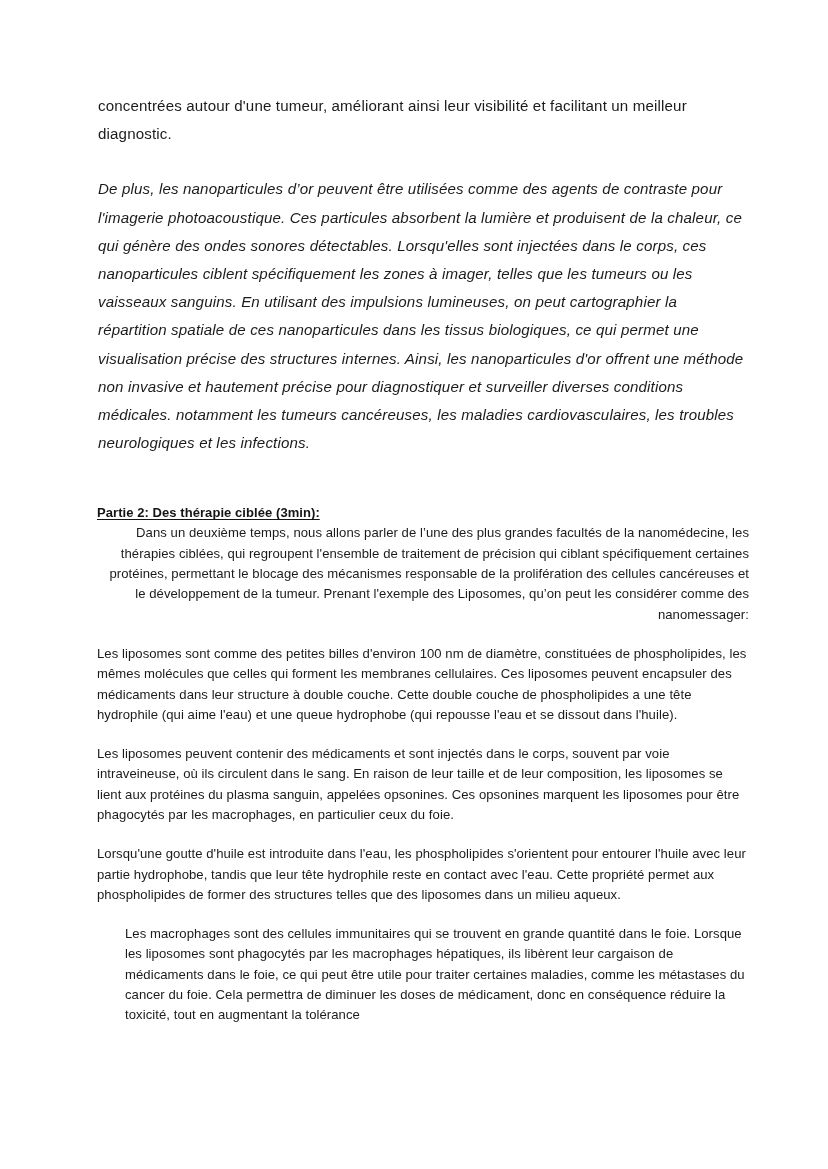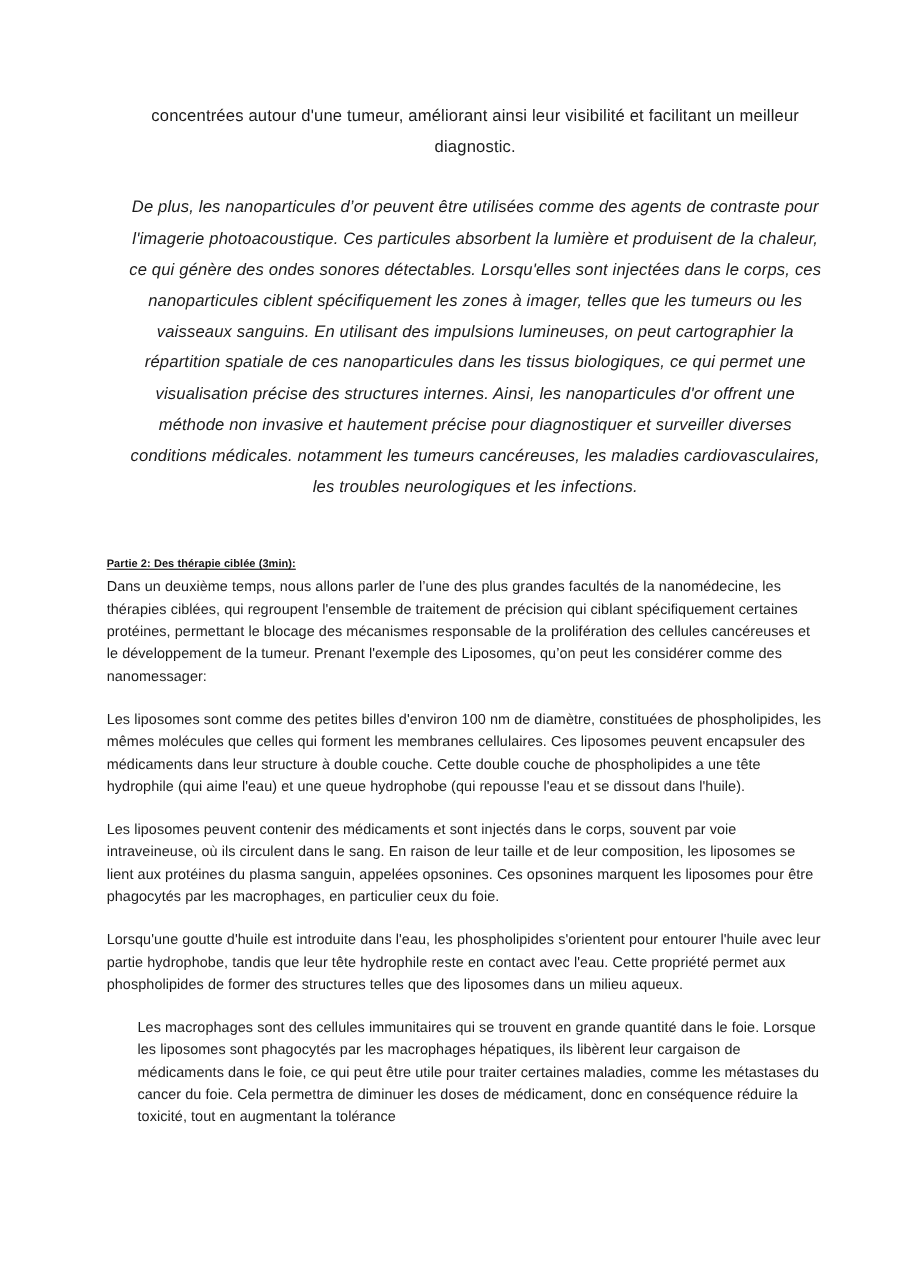--- a/index.html
+++ b/index.html
@@ -31,22 +31,21 @@
 
   
   .block-large {
     font-size: 15.1px;
     line-height: 28.2px;
     letter-spacing: 0.01em;
     color: #1b1b1b;
     text-align: left;
   }
   .block-large .para {
-    margin: 0 0 27px 18px;
-    text-align: center;
+    margin: 0 0 27px 1px;
   }
   .block-large .para:last-child {
     margin-bottom: 0;
     font-style: italic;
   }
 
   
   .section-gap {
     height: 46px;
   }
@@ -61,34 +60,35 @@
   }
   .block-small .para {
     margin: 0 0 19px 0;
   }
   .block-small .para:last-child {
     margin-bottom: 0;
     margin-left: 28px;
   }
 
   .heading {
-    font-size: 10px;
+    font-size: 13px;
     line-height: 19px;
     font-weight: bold;
     margin: 0 0 1px 0;
     color: #141414;
   }
   .heading span.heading-text {
     text-decoration: underline;
     text-underline-offset: 2px;
   }
 
   
   .heading + .para {
     margin-top: 0;
+    text-align: right;
   }
 </style>
 </head>
 <body>
 
 <div class="page">
   <div class="doc-body">
 
     <div class="block-large">
       <p class="para">concentrées autour d'une tumeur, améliorant ainsi leur visibilité et facilitant un meilleur diagnostic.</p>

